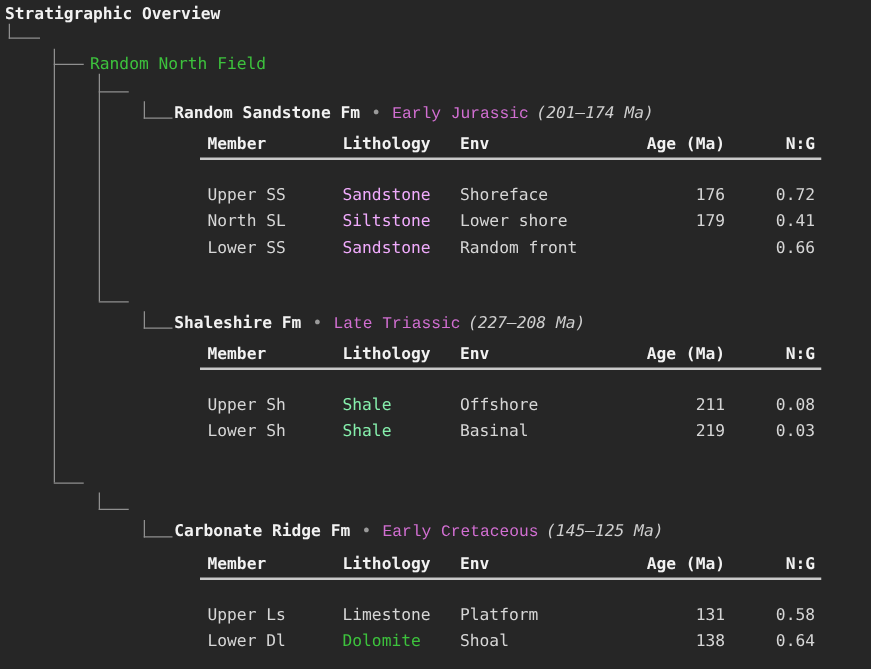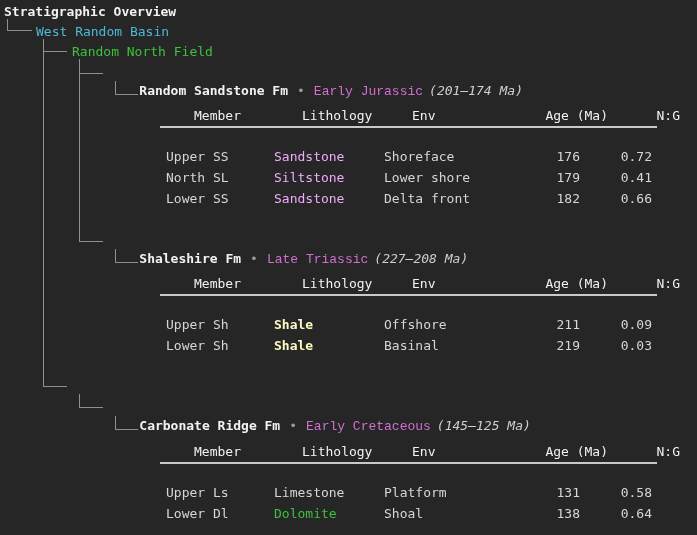--- a/index.html
+++ b/index.html
@@ -28,51 +28,50 @@
   .green { color: #3dc23d; }
 
   .fmname { color: #f2f2f2; font-weight: bold; }
   .dot    { color: #9a9a9a; margin: 0 9px; }
   .epoch  { color: #d26fd2; font-family: Liberation Mono, monospace; }
   .range  { color: #cfcfcf; font-style: italic; margin-left: 6px; }
 
   
   .tbl  { position: absolute; width: 497px; }
   .trow { position: absolute; left: 0; width: 100%; height: 17px; line-height: 17px; }
-  .thead { font-weight: normal; color: #f2f2f2; margin-left: 28px; }
+  .thead { font-weight: bold; color: #f2f2f2; }
   .rule { position: absolute; left: 0; width: 497px; height: 2px; background: #c9c9c9; }
   .c  { position: absolute; top: 0; white-space: pre; }
   .cm { left: 6px; }
   .cl { left: 114px; }
-  .ce { left: 224px; }
+  .ce { left: 208px; }
   .ca { left: 0; width: 420px; text-align: right; }
   .cn { left: 0; width: 492px; text-align: right; }
 
   .yellow { color: #f0abfc; }
-  .gray   { color: #fef9c3; font-weight: bold; }
+  .gray   { color: #86efac; }
 </style>
 </head>
 <body>
 
 <div id="screen">
 
   <div class="con l" style="left:7px;  top:19px;  width:25px; height:12px"></div>
   <div class="con v" style="left:43px; top:39px;  height:347px"></div>
   <div class="con h" style="left:43px; top:51px;  width:24px"></div>
   <div class="con h" style="left:43px; top:386px; width:24px"></div>
   <div class="con v" style="left:79px; top:59px;  height:182px"></div>
   <div class="con h" style="left:79px; top:73px;  width:24px"></div>
   <div class="con h" style="left:79px; top:241px; width:24px"></div>
   <div class="con l" style="left:115px; top:81px;  width:23px; height:14px"></div>
   <div class="con l" style="left:115px; top:249px; width:23px; height:14px"></div>
   <div class="con l" style="left:79px;  top:394px; width:24px; height:14px"></div>
   <div class="con l" style="left:115px; top:416px; width:23px; height:14px"></div>
 
   <div class="ln bold-white" style="left:4px;  top:3px">Stratigraphic Overview</div>
-  <div class="ln cyan" style="left:36px; top:23px">West Random Basin</div>
   <div class="ln green" style="left:72px; top:43px">Random North Field</div>
 
   <div class="ln" style="left:108px; top:65px">
     <span class="fmname">Random Sandstone Fm</span><span class="dot">•</span><span class="epoch">Early Jurassic</span><span class="range">(201–174 Ma)</span>
   </div>
 
   <div class="tbl" style="left:160px; top:107px">
     <div class="trow thead" style="top:0">
       <span class="c cm">Member</span>
       <span class="c cl">Lithology</span>
@@ -91,22 +90,21 @@
     <div class="trow" style="top:62px">
       <span class="c cm">North SL</span>
       <span class="c cl yellow">Siltstone</span>
       <span class="c ce">Lower shore</span>
       <span class="c ca">179</span>
       <span class="c cn">0.41</span>
     </div>
     <div class="trow" style="top:83px">
       <span class="c cm">Lower SS</span>
       <span class="c cl yellow">Sandstone</span>
-      <span class="c ce">Delta front</span>
-      <span class="c ca">182</span>
+      <span class="c ce">Random front</span>
       <span class="c cn">0.66</span>
     </div>
   </div>
 
   <div class="ln" style="left:108px; top:233px">
     <span class="fmname">Shaleshire Fm</span><span class="dot">•</span><span class="epoch">Late Triassic</span><span class="range">(227–208 Ma)</span>
   </div>
 
   <div class="tbl" style="left:160px; top:275px">
     <div class="trow thead" style="top:0">
@@ -115,21 +113,21 @@
       <span class="c ce">Env</span>
       <span class="c ca">Age (Ma)</span>
       <span class="c cn">N:G</span>
     </div>
     <div class="rule" style="top:19px"></div>
     <div class="trow" style="top:41px">
       <span class="c cm">Upper Sh</span>
       <span class="c cl gray">Shale</span>
       <span class="c ce">Offshore</span>
       <span class="c ca">211</span>
-      <span class="c cn">0.09</span>
+      <span class="c cn">0.08</span>
     </div>
     <div class="trow" style="top:62px">
       <span class="c cm">Lower Sh</span>
       <span class="c cl gray">Shale</span>
       <span class="c ce">Basinal</span>
       <span class="c ca">219</span>
       <span class="c cn">0.03</span>
     </div>
   </div>
 

